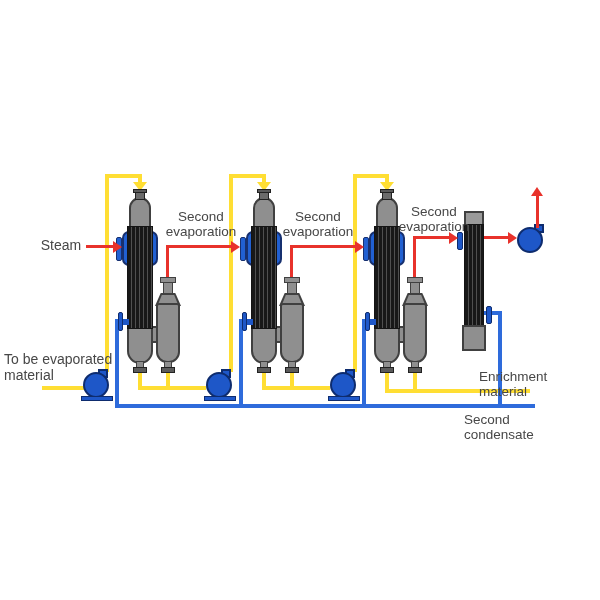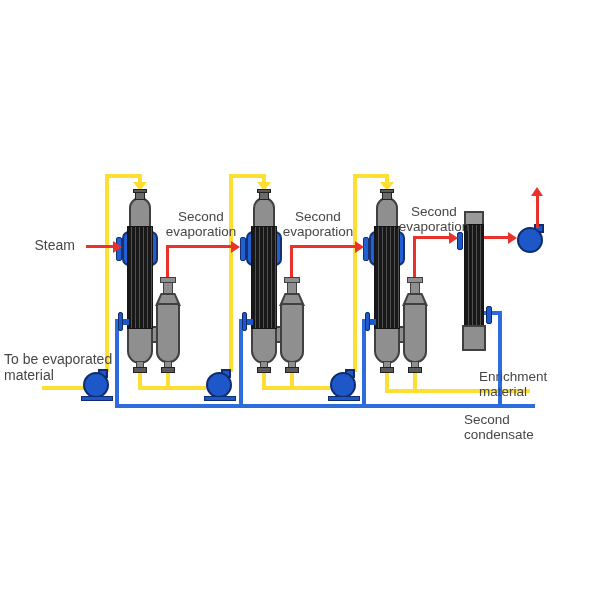--- a/index.html
+++ b/index.html
@@ -61,21 +61,21 @@
   .phe > div { position:absolute; }
   .phe-cap   { left:9px; top:6px;  width:20px; height:15px; background:#9A9A9A; border:2px solid #404040; }
   .phe-body  { left:9px; top:19px; width:20px; height:103px; border:1px solid #141414;
                background:repeating-linear-gradient(90deg,#181818 0 3px,#505050 3px 4px); }
   .phe-block { left:7px; top:120px; width:24px; height:26px; background:#8F8F8F; border:2px solid #404040; }
   .phe-inlet-flange { left:2px;  top:27px;  width:6px; height:18px; background:#1E57C8; border:1px solid #0E2C6E; border-radius:2px; }
   .phe-out-bar      { left:31px; top:101px; width:6px; height:18px; background:#1E57C8; border:1px solid #0E2C6E; border-radius:2px; }
 
   
   .lbl { position:absolute; color:#474747; z-index:8; font-size:13.5px; line-height:15px; }
-  .lbl-steam { left:21px; top:238px; width:54px; text-align:right; font-size:14px; }
+  .lbl-steam { left:34px; top:238px; width:54px; text-align:center; font-size:14px; }
   .lbl-sec   { width:92px; text-align:center; }
   .lbl-sec1  { left:155px; top:209px; }
   .lbl-sec2  { left:272px; top:209px; }
   .lbl-sec3  { left:388px; top:204px; }
   .lbl-feed  { left:4px;  top:351px; width:122px; font-size:14px; line-height:16px; }
   .lbl-enrich{ left:479px; top:369px; width:115px; }
   .lbl-cond  { left:464px; top:412px; width:112px; }
 </style>
 </head>
 <body>

